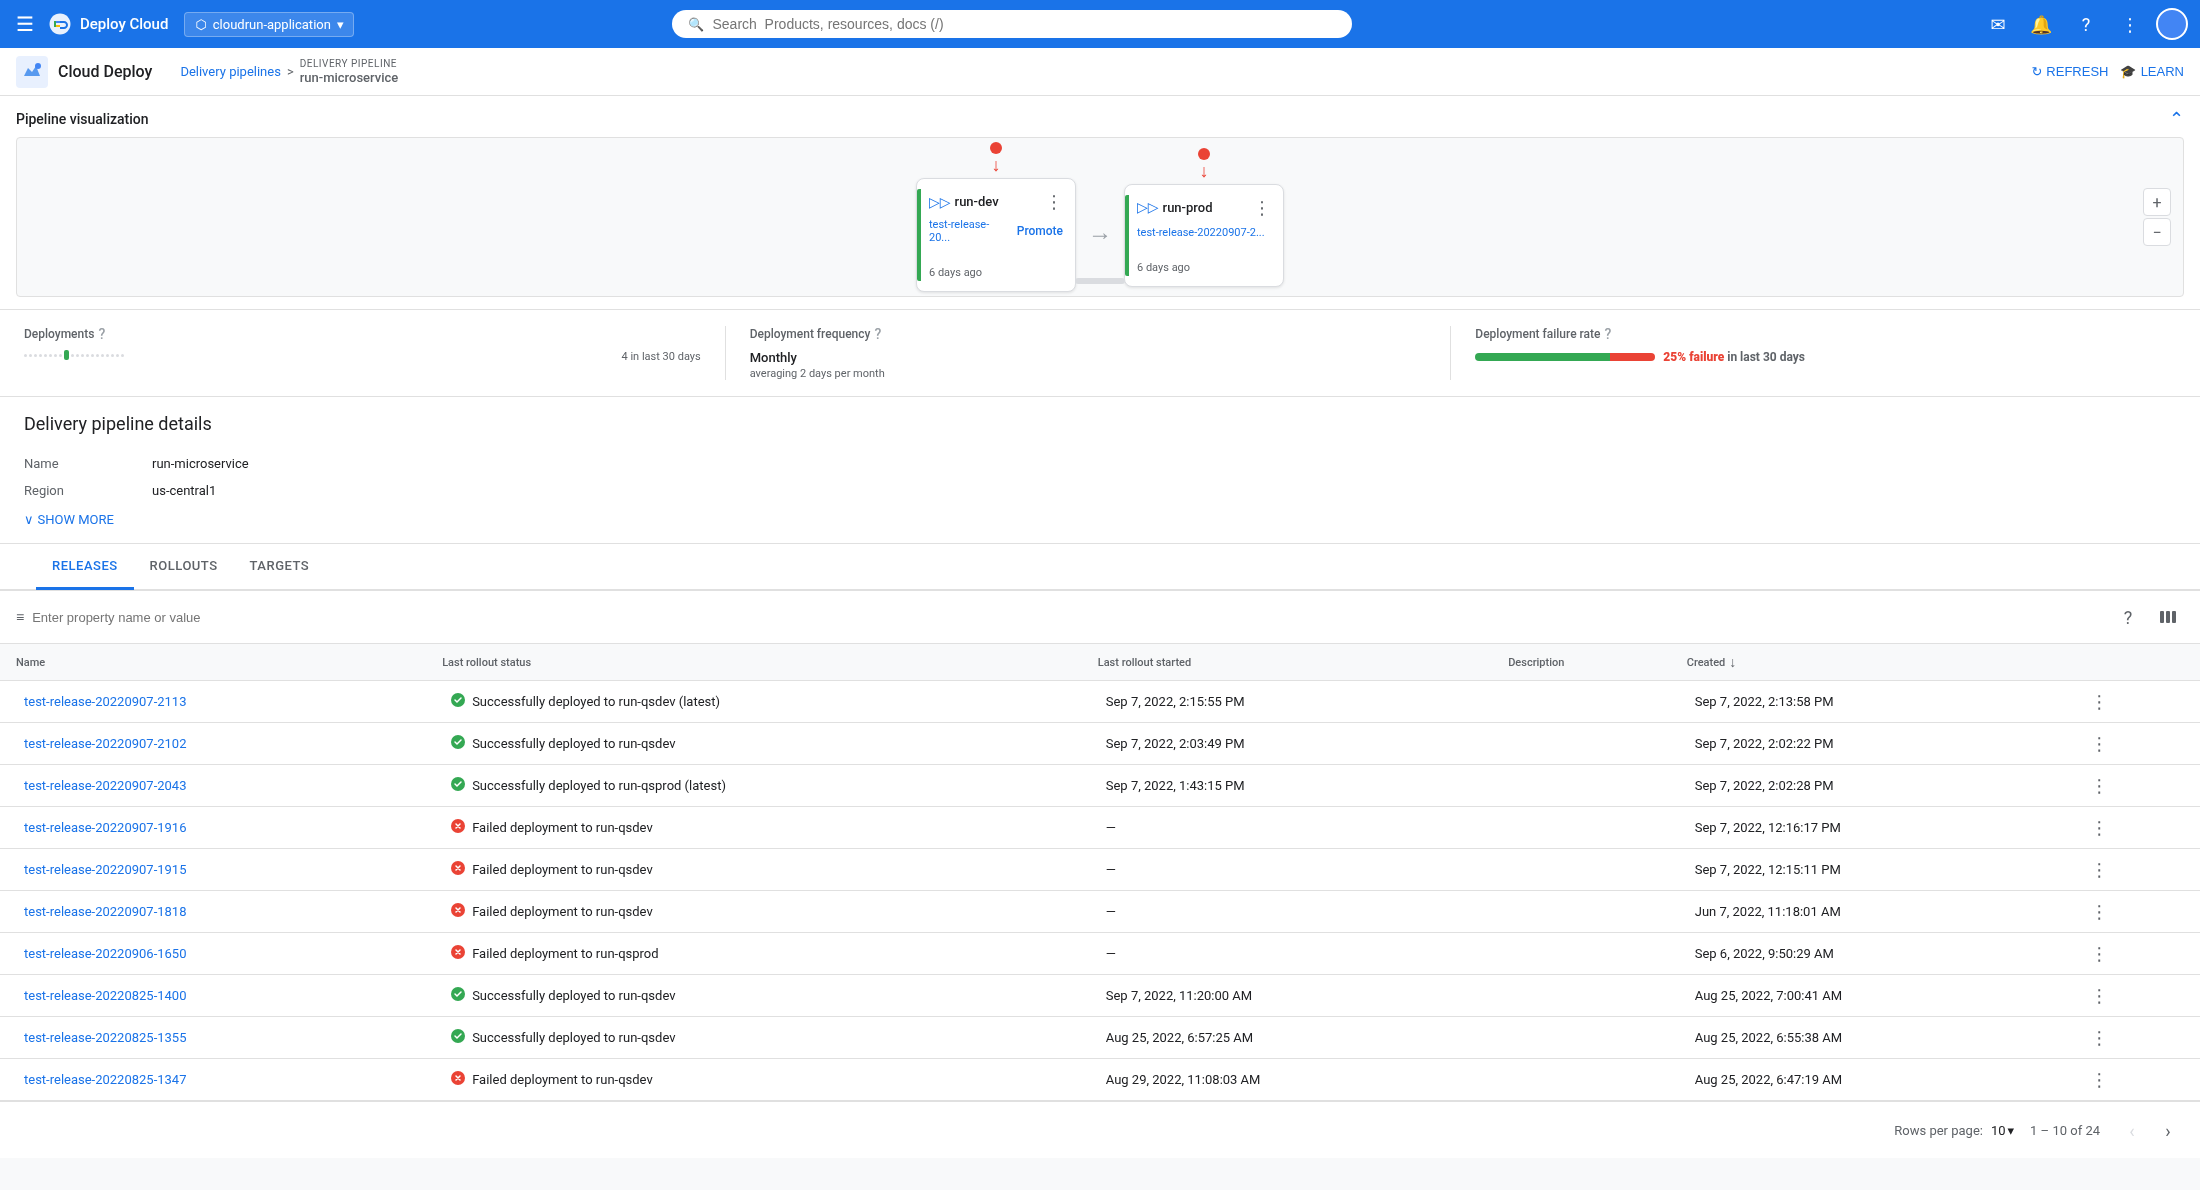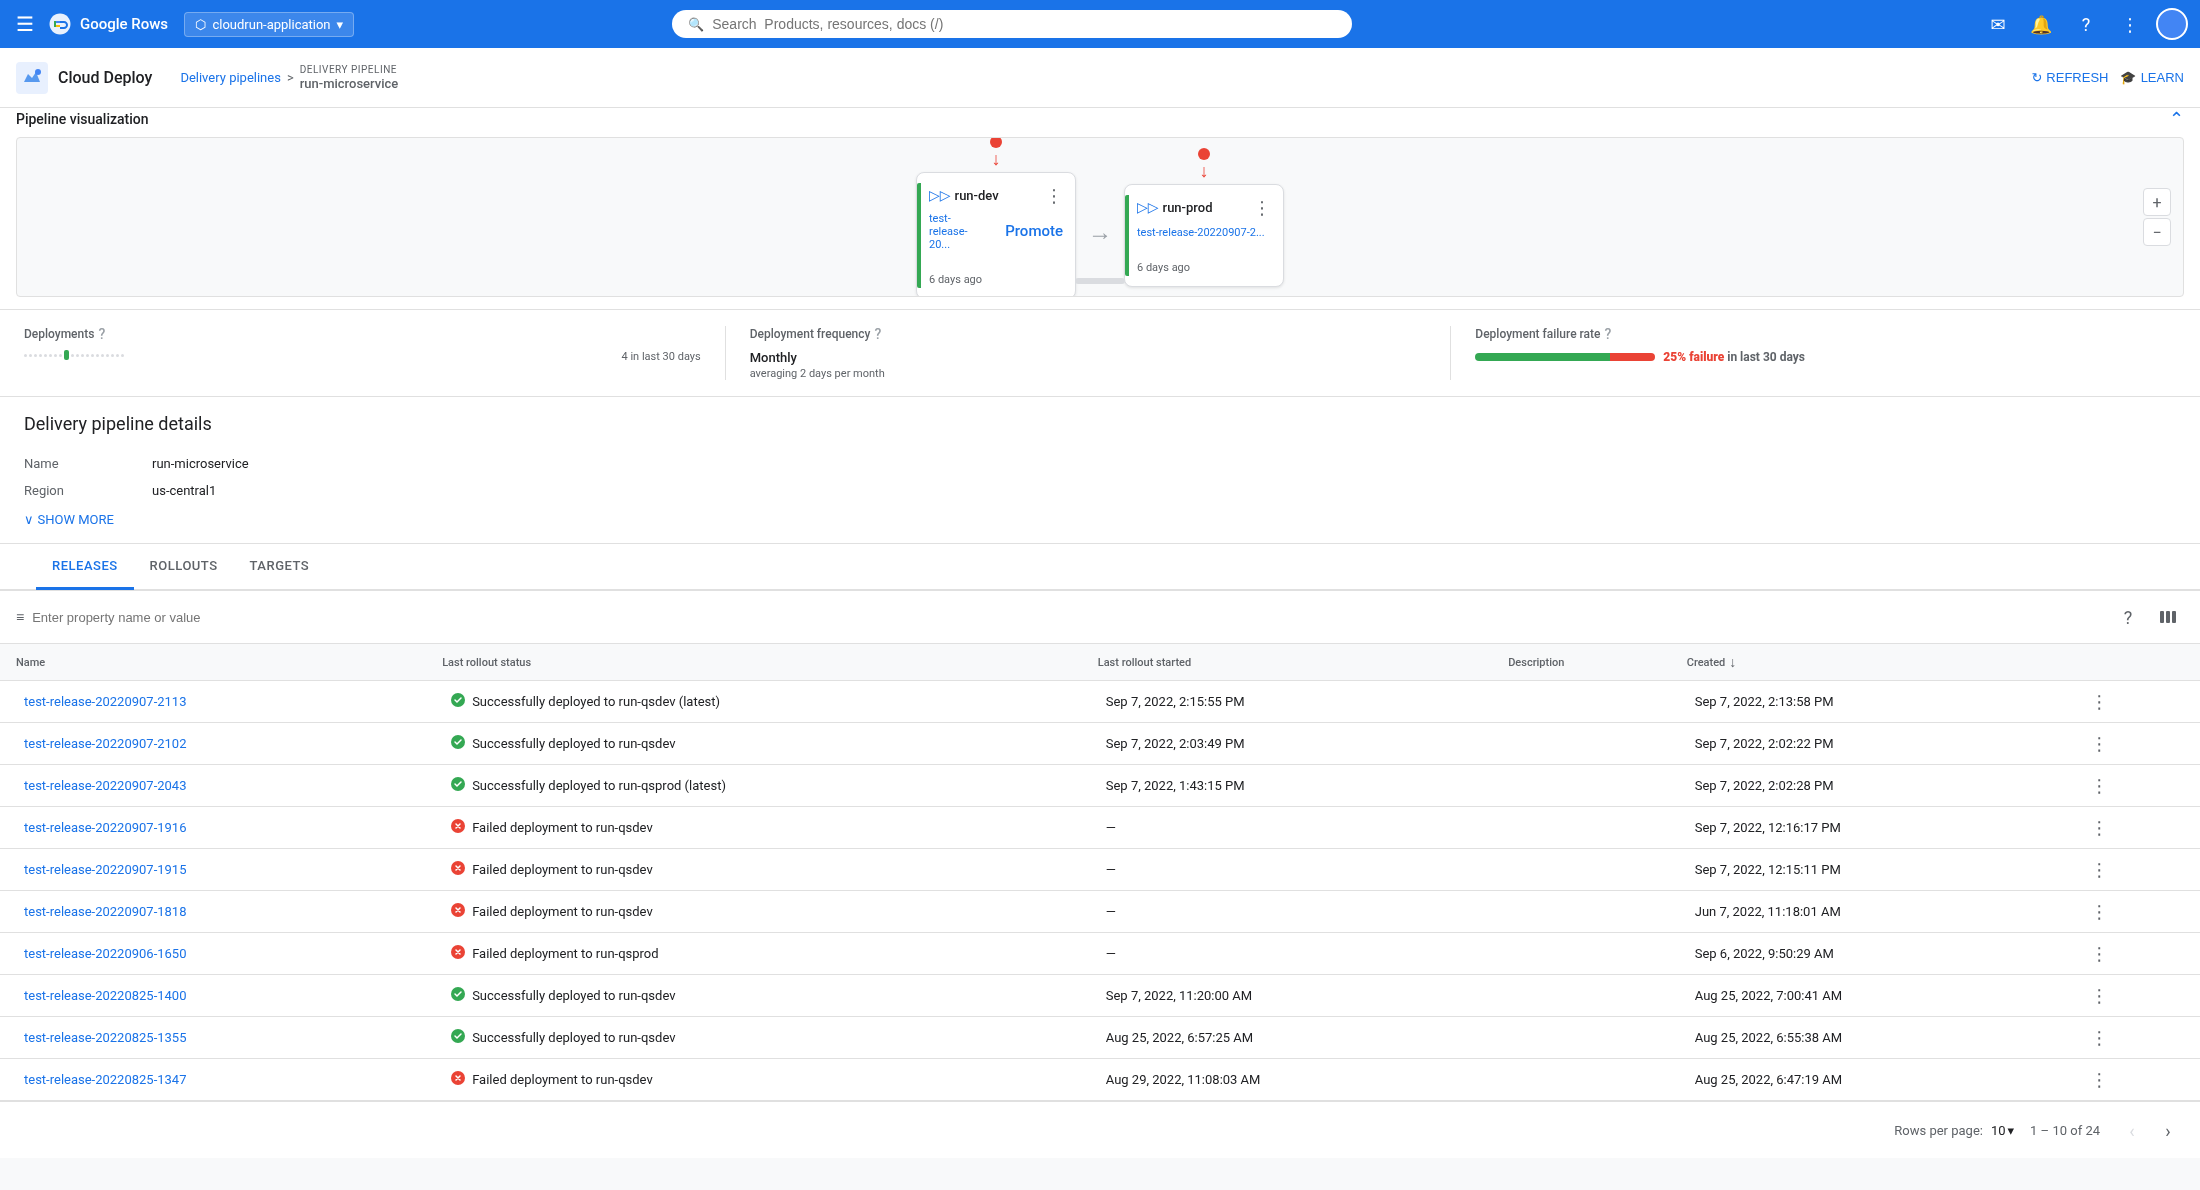--- a/index.html
+++ b/index.html
@@ -50,21 +50,21 @@
       width: 100%;
       color: #202124;
     }
     .nav-icons { display: flex; align-items: center; gap: 8px; margin-left: auto; }
     .nav-icon { color: white; font-size: 18px; cursor: pointer; width: 36px; height: 36px; display: flex; align-items: center; justify-content: center; border-radius: 50%; }
     .avatar { width: 32px; height: 32px; border-radius: 50%; background: #4285f4; border: 2px solid white; overflow: hidden; }
 
     
     .secondary-nav {
       background: white;
-      height: 60px;
+      height: 48px;
       display: flex;
       align-items: center;
       padding: 0 16px;
       border-bottom: 1px solid #e0e0e0;
       position: fixed;
       top: 48px; left: 0; right: 0;
       z-index: 99;
       gap: 12px;
     }
     .service-logo { display: flex; align-items: center; gap: 10px; font-size: 16px; font-weight: 500; color: #202124; margin-right: 16px; }
@@ -129,21 +129,21 @@
       width: 4px;
       background: #34a853;
       border-radius: 2px 0 0 2px;
     }
     .node-header { display: flex; align-items: center; justify-content: space-between; margin-bottom: 6px; }
     .node-title { font-size: 13px; font-weight: 500; display: flex; align-items: center; gap: 4px; }
     .node-icon { color: #1a73e8; font-size: 14px; }
     .node-release { font-size: 11px; color: #1a73e8; cursor: pointer; }
     .node-time { font-size: 11px; color: #5f6368; margin-top: 22px; }
     .node-more { color: #5f6368; cursor: pointer; font-size: 18px; }
-    .promote-link { color: #1a73e8; font-size: 15px; cursor: pointer; font-weight: 500; }
+    .promote-link { color: #1a73e8; font-size: 12px; cursor: pointer; font-weight: 500; }
     .zoom-controls {
       position: absolute;
       right: 12px;
       top: 50%;
       transform: translateY(-50%);
       display: flex;
       flex-direction: column;
       gap: 2px;
     }
     .zoom-btn {
@@ -317,21 +317,21 @@
 <nav class="top-nav">
   <span class="hamburger">☰</span>
   <div class="google-cloud-logo">
     <svg class="logo-icon" viewBox="0 0 28 28" width="28" height="28">
       <path d="M14 3.5C8.2 3.5 3.5 8.2 3.5 14S8.2 24.5 14 24.5 24.5 19.8 24.5 14 19.8 3.5 14 3.5z" fill="white" opacity="0.9"></path>
       <path d="M18 11h-4v2h4c1.1 0 2 .9 2 2s-.9 2-2 2h-4v2h4c2.2 0 4-1.8 4-4s-1.8-4-4-4z" fill="#1a73e8"></path>
       <path d="M10 11H8v6h2V11z" fill="#34a853"></path>
       <path d="M14 11h-4v2h4v-2z" fill="#4285f4"></path>
       <path d="M14 15h-4v2h4v-2z" fill="#fbbc04"></path>
     </svg>
-    <span>Google Rows</span>
+    <span>Deploy Cloud</span>
   </div>
   <div class="project-selector">
     <span>⬡</span>
     <span>cloudrun-application</span>
     <span>▾</span>
   </div>
   <div class="search-bar">
     <span style="color:#5f6368;">🔍</span>
     <input type="text" placeholder="Search  Products, resources, docs (/)" style="">
   </div>

